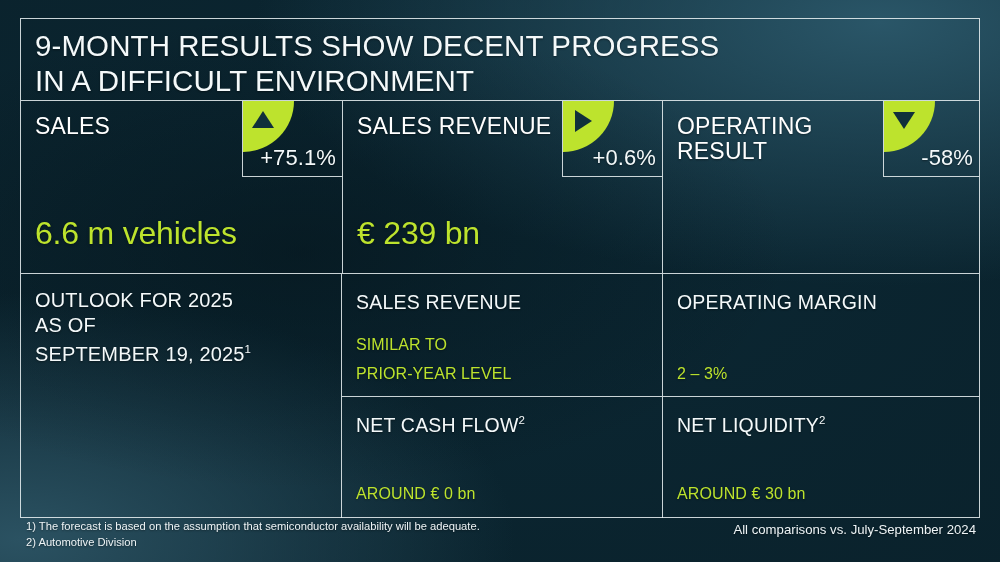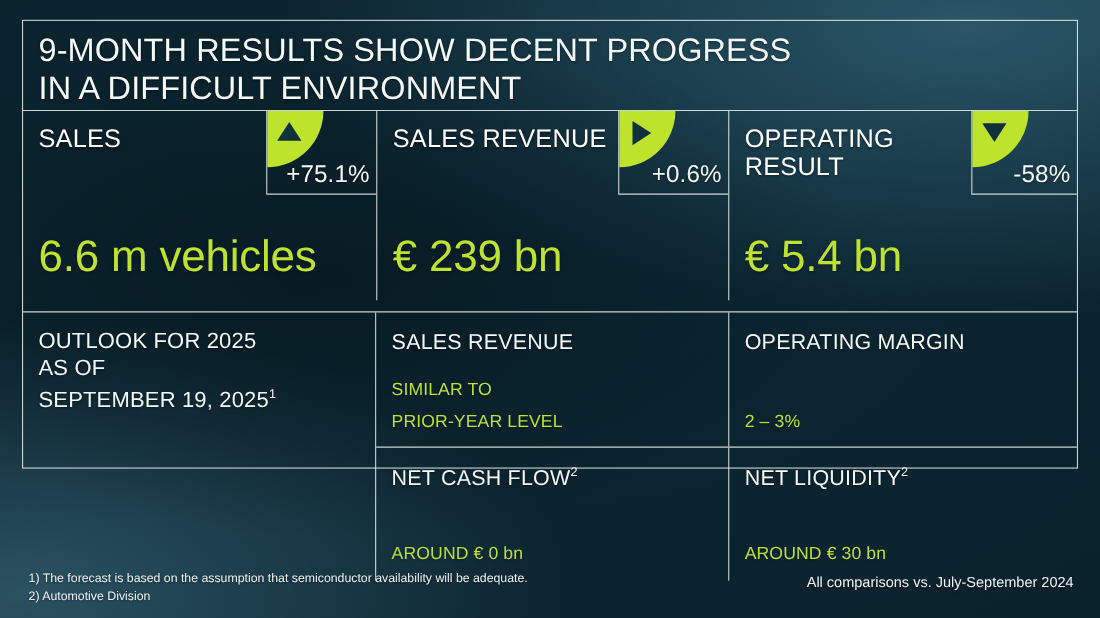--- a/index.html
+++ b/index.html
@@ -22,21 +22,21 @@
   }
   #bg:after{
     content:"";
     position:absolute; inset:0;
     background:radial-gradient(70% 60% at 30% 45%, rgba(4,18,24,.55) 0%, rgba(4,18,24,0) 70%);
   }
 
   
   #frame{
     position:absolute;
-    left:20px; top:18px; width:960px; height:408px;
+    left:20px; top:18px; width:960px; height:500px;
     border:1px solid rgba(236,243,245,.85);
     z-index:2;
   }
 
   
   #title{
     position:absolute; left:0; top:0; width:100%; height:82px;
     border-bottom:1px solid rgba(236,243,245,.85);
     padding:9px 0 0 14px;
     color:#f4f9fa;
@@ -71,21 +71,21 @@
     letter-spacing:.2px;
     white-space:pre-line;
     position:relative; z-index:3;
     max-width:215px;
     text-shadow:0 1px 2px rgba(0,0,0,.4);
   }
   .kpi-value{
     position:absolute;
     left:14px; bottom:18px;
     color:#bde32d;
-    font-size:40px;
+    font-size:32px;
     line-height:44px;
     letter-spacing:-.2px;
     white-space:nowrap;
     text-shadow:0 1px 3px rgba(0,0,0,.35);
   }
 
   
   .badge{
     position:absolute;
     top:0; right:0;
@@ -132,21 +132,21 @@
     text-align:right;
     color:#f4f9fa;
     font-size:22px;
     line-height:24px;
     letter-spacing:.1px;
     text-shadow:0 1px 2px rgba(0,0,0,.4);
   }
 
   
   #outlook{
-    position:absolute; left:0; top:264px; width:100%; height:245px;
+    position:absolute; left:0; top:254px; width:100%; height:245px;
     border-top:1px solid rgba(236,243,245,.85);
     display:flex;
     gap:13px;
   }
   #ocol1{
     width:321px; height:100%;
     padding:14px 0 0 14px;
   }
   #ocol1 .head{
     color:#f4f9fa;
@@ -249,21 +249,20 @@
     </div>
 
     <div class="kpi c3">
       <div class="kpi-label">OPERATING
 RESULT</div>
       <div class="badge">
         <div class="quad"></div>
         <div class="tri down"></div>
         <div class="pct">-58%</div>
       </div>
-      <div class="kpi-value">€ 5.4 bn</div>
     </div>
 
   </div>
 
   <div id="outlook">
 
     <div id="ocol1">
       <div class="head"><span>OUTLOOK FOR 2025
 AS OF
 SEPTEMBER 19, 2025</span><sup>1</sup></div>

